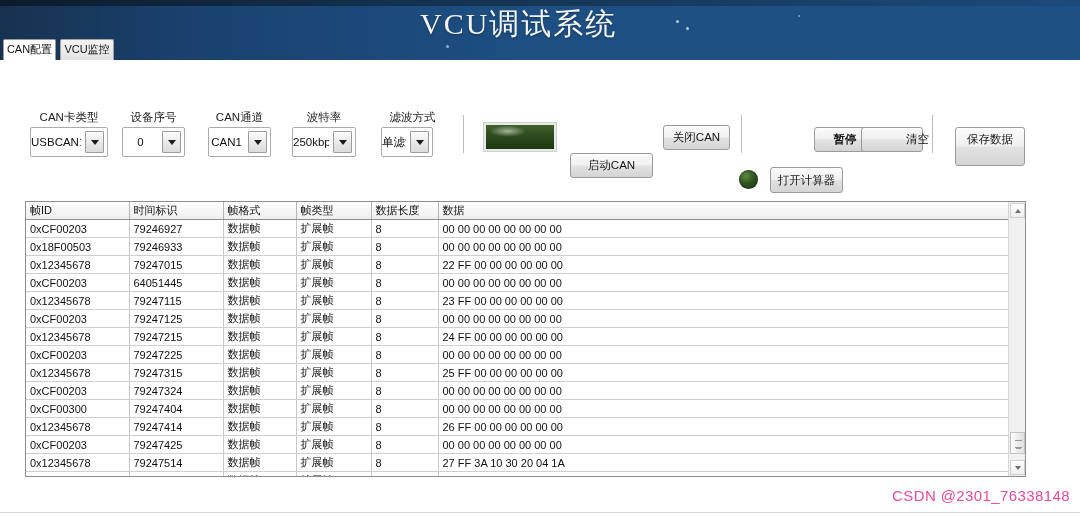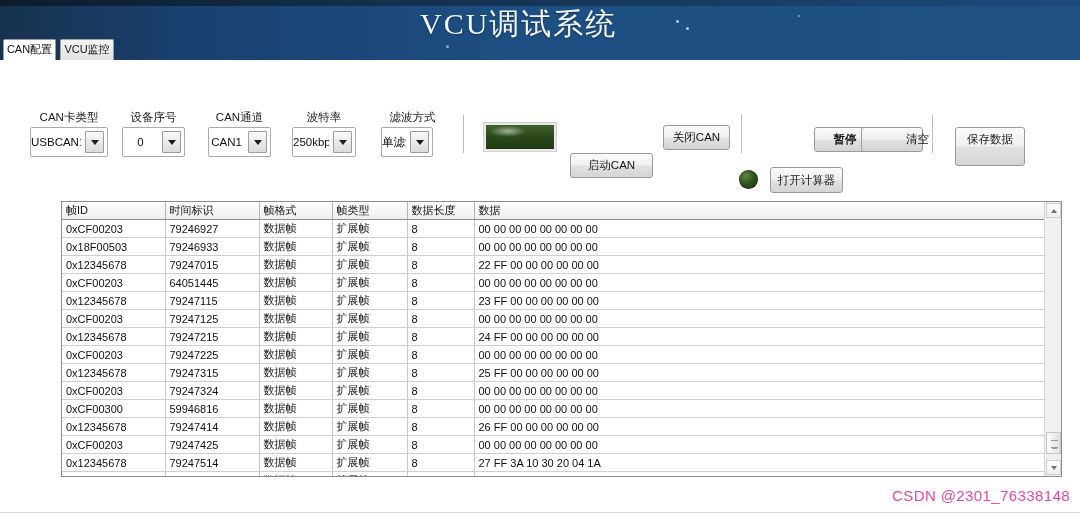--- a/index.html
+++ b/index.html
@@ -221,21 +221,20 @@
   #log-table {
     position: absolute;
     left: 25px;
     top: 201px;
     width: 1001px;
     height: 276px;
     box-sizing: border-box;
     border: 1px solid #8d8d8d;
     background: #ffffff;
     overflow: hidden;
-    margin-left: 36px;
   }
   table {
     border-collapse: collapse;
     table-layout: fixed;
     width: 982px;
     font-size: 11px;
     color: #111;
   }
   thead th {
     height: 17px;
@@ -503,21 +502,21 @@
         <tr>
           <td>0xCF00203</td>
           <td>79247324</td>
           <td>数据帧</td>
           <td>扩展帧</td>
           <td>8</td>
           <td>00 00 00 00 00 00 00 00</td>
         </tr>
         <tr>
           <td>0xCF00300</td>
-          <td>59946816</td>
+          <td>79247404</td>
           <td>数据帧</td>
           <td>扩展帧</td>
           <td>8</td>
           <td>00 00 00 00 00 00 00 00</td>
         </tr>
         <tr>
           <td>0x12345678</td>
           <td>79247414</td>
           <td>数据帧</td>
           <td>扩展帧</td>

